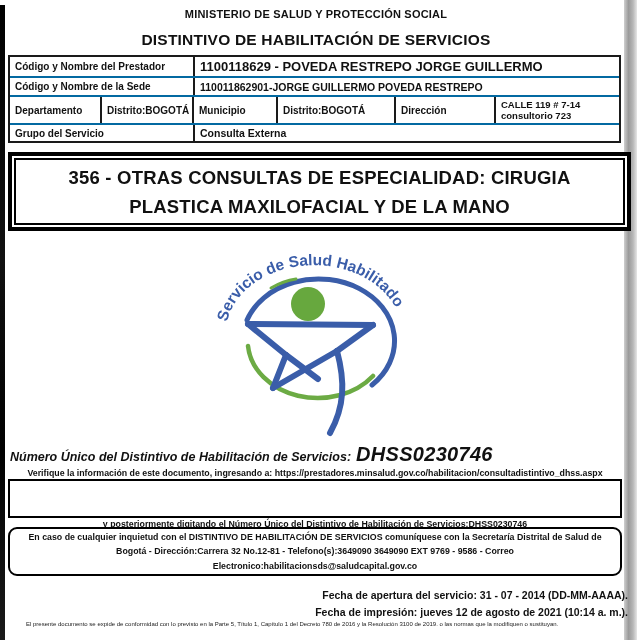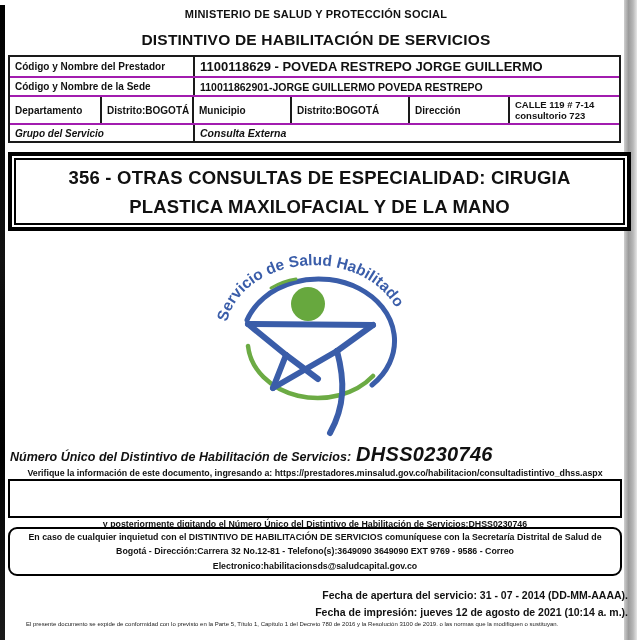--- a/index.html
+++ b/index.html
@@ -17,26 +17,26 @@
     background:linear-gradient(90deg,#cfcfcf 0%,#9a9a9a 35%,#b8b8b8 70%,#e6e6e6 100%); }
 
   .hdr1 { position:absolute; top:8px; left:0; width:632px; text-align:center;
     font-size:11px; font-weight:bold; letter-spacing:.2px; }
   .hdr2 { position:absolute; top:31px; left:0; width:632px; text-align:center;
     font-size:15.5px; font-weight:bold; letter-spacing:.2px; }
 
   
   .ptable { position:absolute; left:8px; top:55px; width:613px; height:88px;
     border:2px solid #1a1a1a; display:flex; flex-direction:column; }
-  .trow { display:flex; border-bottom:2px solid #a21caf; }
+  .trow { display:flex; border-bottom:2px solid #0369a1; }
   .trow:last-child { border-bottom:none; }
   .tcell { border-right:2px solid #1a1a1a; display:flex; align-items:center;
     padding-left:5px; font-weight:bold; font-size:10px; overflow:hidden; white-space:nowrap; }
   .tcell:last-child { border-right:none; }
-  .r1 { height:21px; } .r2 { height:19px; } .r3 { height:28px; } .r4 { height:16px;font-style:italic; }
+  .r1 { height:21px; } .r2 { height:19px; } .r3 { height:28px; } .r4 { height:16px; }
   .w-label { width:185px; } .fill { flex:1; }
   .val-big { font-size:13px; }
   .val-med { font-size:10.5px; }
   .dir-cell { flex-direction:column; align-items:flex-start; justify-content:center;
     font-size:9.5px; line-height:11px; }
 
   
   .svcbox { position:absolute; left:8px; top:152px; width:623px; height:79px;
     border:4px solid #000; background:#fff; }
   .svcbox-inner { position:absolute; inset:2px; border:2px solid #000;
@@ -78,21 +78,21 @@
       <div class="tcell w-label">Código y Nombre del Prestador</div>
       <div class="tcell fill val-big">1100118629 - POVEDA RESTREPO JORGE GUILLERMO</div>
     </div>
     <div class="trow r2">
       <div class="tcell w-label">Código y Nombre de la Sede</div>
       <div class="tcell fill val-med">110011862901-JORGE GUILLERMO POVEDA RESTREPO</div>
     </div>
     <div class="trow r3">
       <div class="tcell" style="width:92px">Departamento</div>
       <div class="tcell" style="width:92px">Distrito:BOGOTÁ</div>
-      <div class="tcell" style="width:98px">Municipio</div>
+      <div class="tcell" style="width:84px">Municipio</div>
       <div class="tcell" style="width:118px">Distrito:BOGOTÁ</div>
       <div class="tcell" style="width:100px">Dirección</div>
       <div class="tcell fill dir-cell">
         <span>CALLE 119 # 7-14</span>
         <span>consultorio 723</span>
       </div>
     </div>
     <div class="trow r4">
       <div class="tcell w-label">Grupo del Servicio</div>
       <div class="tcell fill val-med">Consulta Externa</div>

